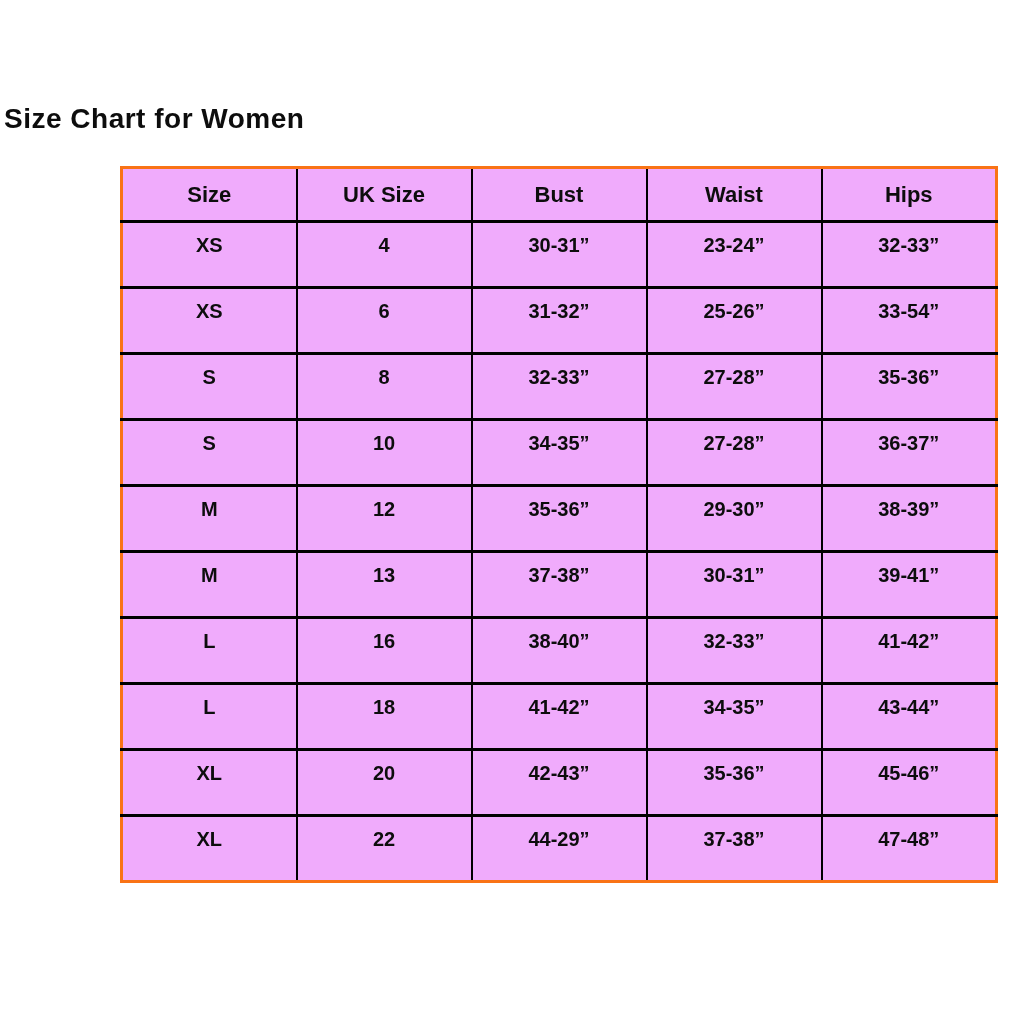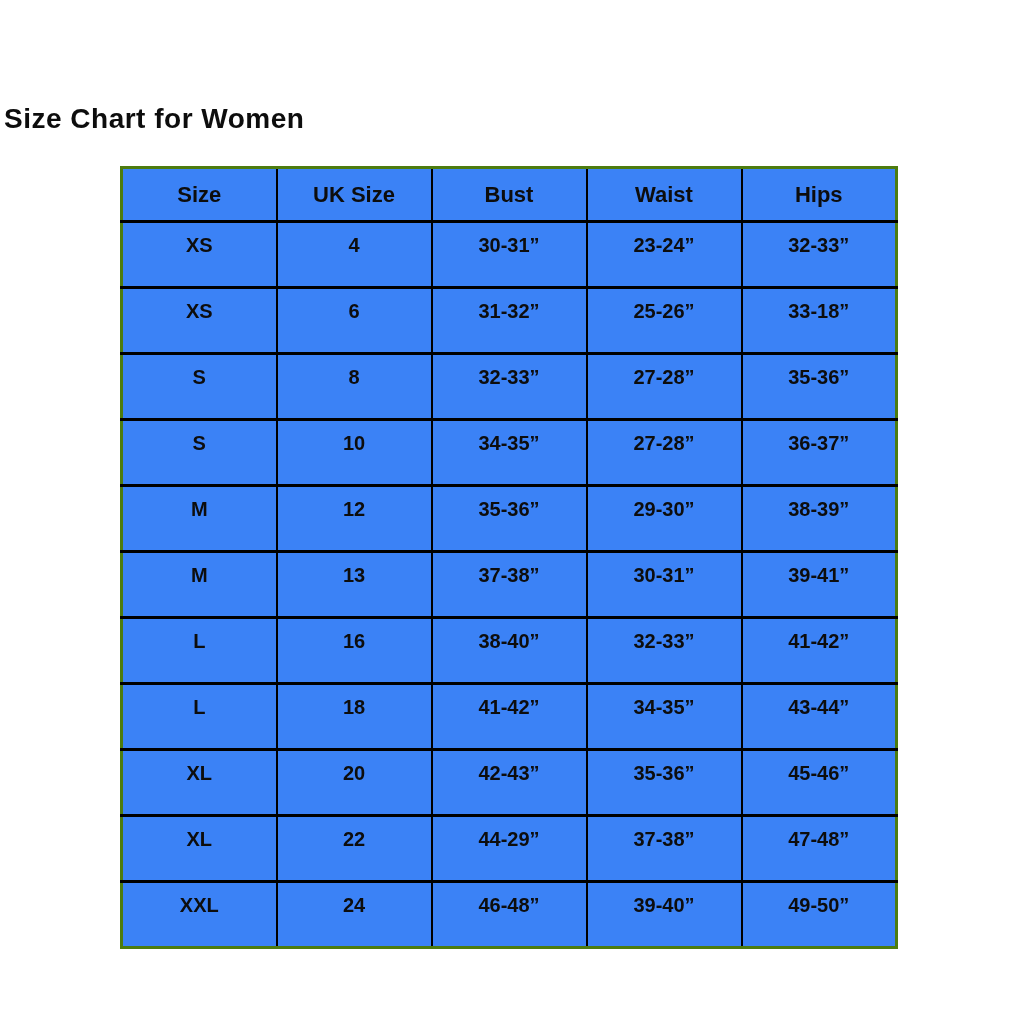--- a/index.html
+++ b/index.html
@@ -23,25 +23,25 @@
     text-align: left;
     font-size: 28px;
     font-weight: bold;
     color: #0d0d0d;
     letter-spacing: 0.5px;
   }
   table.size-table {
     position: absolute;
     top: 166px;
     left: 120px;
-    width: 778px;
+    width: 878px;
     border-collapse: collapse;
-    border: 3px solid #4d7c0f;
+    border: 3px solid #f97316;
     table-layout: fixed;
-    background: #3b82f6;
+    background: #f0abfc;
   }
   table.size-table th {
     border: 2px solid #000;
     border-bottom-width: 3px;
     height: 51px;
     font-size: 22px;
     font-weight: bold;
     color: #0d0d0d;
     text-align: center;
     vertical-align: middle;
@@ -83,21 +83,21 @@
           <td>4</td>
           <td>30-31”</td>
           <td>23-24”</td>
           <td>32-33”</td>
         </tr>
         <tr>
           <td>XS</td>
           <td>6</td>
           <td>31-32”</td>
           <td>25-26”</td>
-          <td>33-18”</td>
+          <td>33-54”</td>
         </tr>
         <tr>
           <td>S</td>
           <td>8</td>
           <td>32-33”</td>
           <td>27-28”</td>
           <td>35-36”</td>
         </tr>
         <tr>
           <td>S</td>
@@ -141,23 +141,16 @@
           <td>35-36”</td>
           <td>45-46”</td>
         </tr>
         <tr>
           <td>XL</td>
           <td>22</td>
           <td>44-29”</td>
           <td>37-38”</td>
           <td>47-48”</td>
         </tr>
-        <tr>
-          <td>XXL</td>
-          <td>24</td>
-          <td>46-48”</td>
-          <td>39-40”</td>
-          <td>49-50”</td>
-        </tr>
       </tbody>
   </table>
 
 </div>
 
 </body></html>

